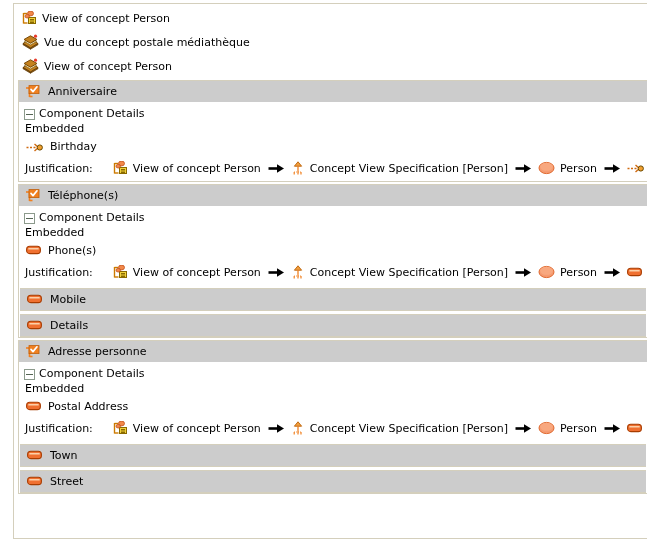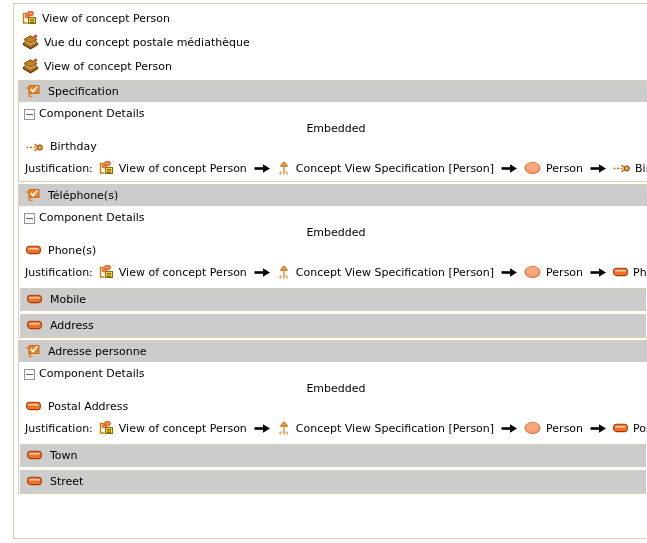--- a/index.html
+++ b/index.html
@@ -87,39 +87,38 @@
     padding-left: 5px;
     white-space: nowrap;
   }
   .cd-row .lbl { margin-left: 4px; }
   .embedded-row {
     height: 16px;
     padding-left: 6px;
     display: flex;
     align-items: center;
     white-space: nowrap;
-    justify-content: center;
   }
   .attr-row {
     display: flex;
     align-items: center;
     height: 21px;
     padding-left: 7px;
     white-space: nowrap;
   }
   .attr-row .lbl { margin-left: 7px; }
 
   .just-row {
     display: flex;
     align-items: center;
     height: 22px;
     padding-left: 6px;
     white-space: nowrap;
   }
-  .just-label { margin-right: 6px; }
+  .just-label { margin-right: 20px; }
   .trace-item {
     display: flex;
     align-items: center;
     white-space: nowrap;
   }
   .trace-item .lbl { margin-left: 5px; }
   .trace-arrow {
     margin: 0 6px 0 7px;
     display: inline-flex;
     align-items: center;
@@ -204,21 +203,21 @@
           <div class="section-header">
             <span class="ico">
     <svg width="16" height="14" viewBox="0 0 16 14">
       <path d="M1 3 L5 3" stroke="#f08020" stroke-width="1.6"></path>
       <path d="M4.5 3 L4.5 12" stroke="#f08020" stroke-width="1.6"></path>
       <path d="M4.5 11.5 L7.5 11.5" stroke="#f08020" stroke-width="1.6"></path>
       <rect x="4" y="0.6" width="10" height="8" fill="#f08020" stroke="#c05f0c" stroke-width="0.8"></rect>
       <path d="M6 4.4 L8 6.6 L12 1.8" stroke="#ffffff" stroke-width="1.7" fill="none" stroke-linecap="round" stroke-linejoin="round"></path>
     </svg>
   </span>
-            <span class="lbl">Specification</span>
+            <span class="lbl">Anniversaire</span>
           </div>
           <div class="section-body">
             <div class="cd-row">
               <span class="expander"></span>
               <span class="lbl">Component Details</span>
             </div>
             <div class="embedded-row">
               <span>Embedded</span>
             </div>
             <div class="attr-row">
@@ -416,21 +415,21 @@
   </span>
             <span class="lbl">Mobile</span>
           </div>
           <div class="subrow">
             <span class="ico">
     <svg width="15" height="11" viewBox="0 0 15 11">
       <rect x="0.6" y="1.2" width="13.8" height="7.4" rx="3.2" ry="3.2" fill="#f07030" stroke="#a83c00" stroke-width="1.1"></rect>
       <rect x="2.2" y="3.1" width="10.6" height="1.5" rx="0.7" ry="0.7" fill="#fbd0a8"></rect>
     </svg>
   </span>
-            <span class="lbl">Address</span>
+            <span class="lbl">Details</span>
           </div>
         </div>
         <div class="section">
           <div class="section-header">
             <span class="ico">
     <svg width="16" height="14" viewBox="0 0 16 14">
       <path d="M1 3 L5 3" stroke="#f08020" stroke-width="1.6"></path>
       <path d="M4.5 3 L4.5 12" stroke="#f08020" stroke-width="1.6"></path>
       <path d="M4.5 11.5 L7.5 11.5" stroke="#f08020" stroke-width="1.6"></path>
       <rect x="4" y="0.6" width="10" height="8" fill="#f08020" stroke="#c05f0c" stroke-width="0.8"></rect>

